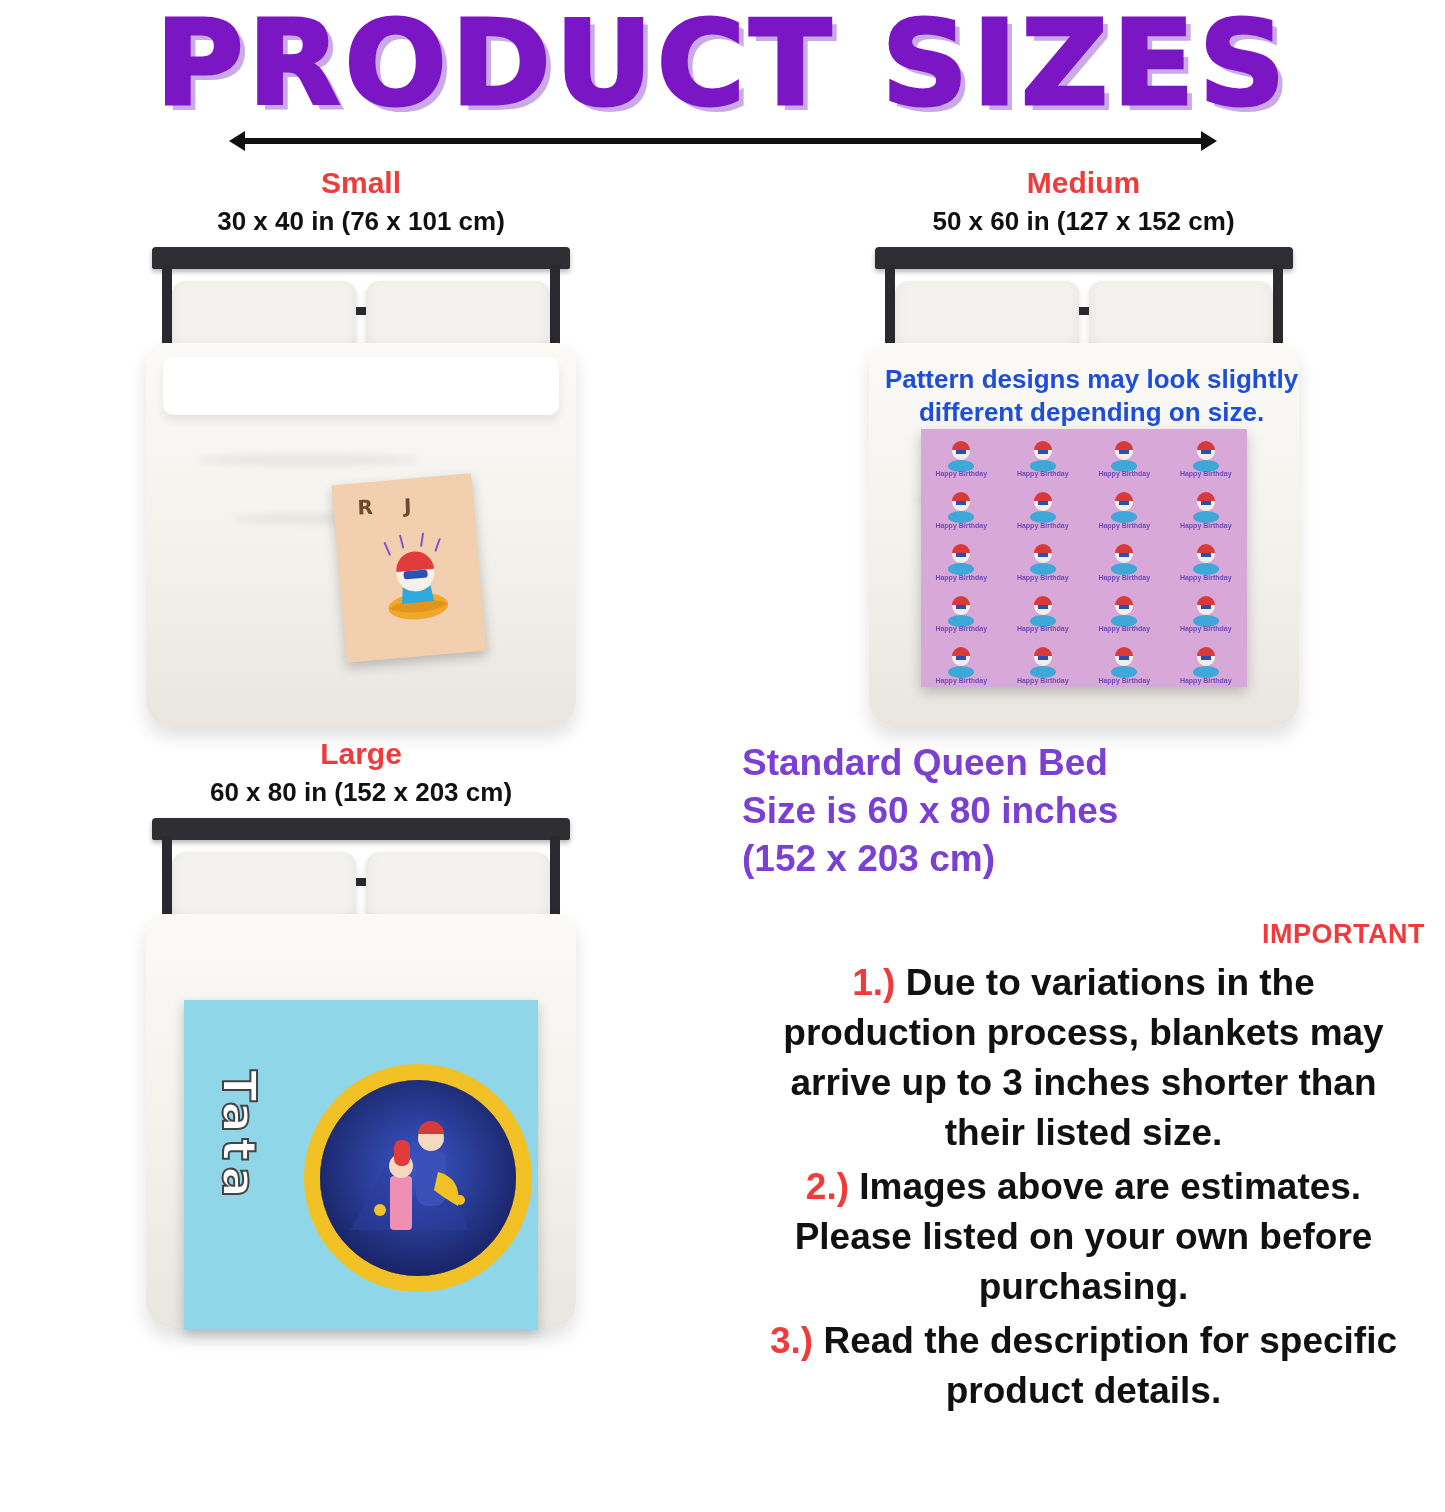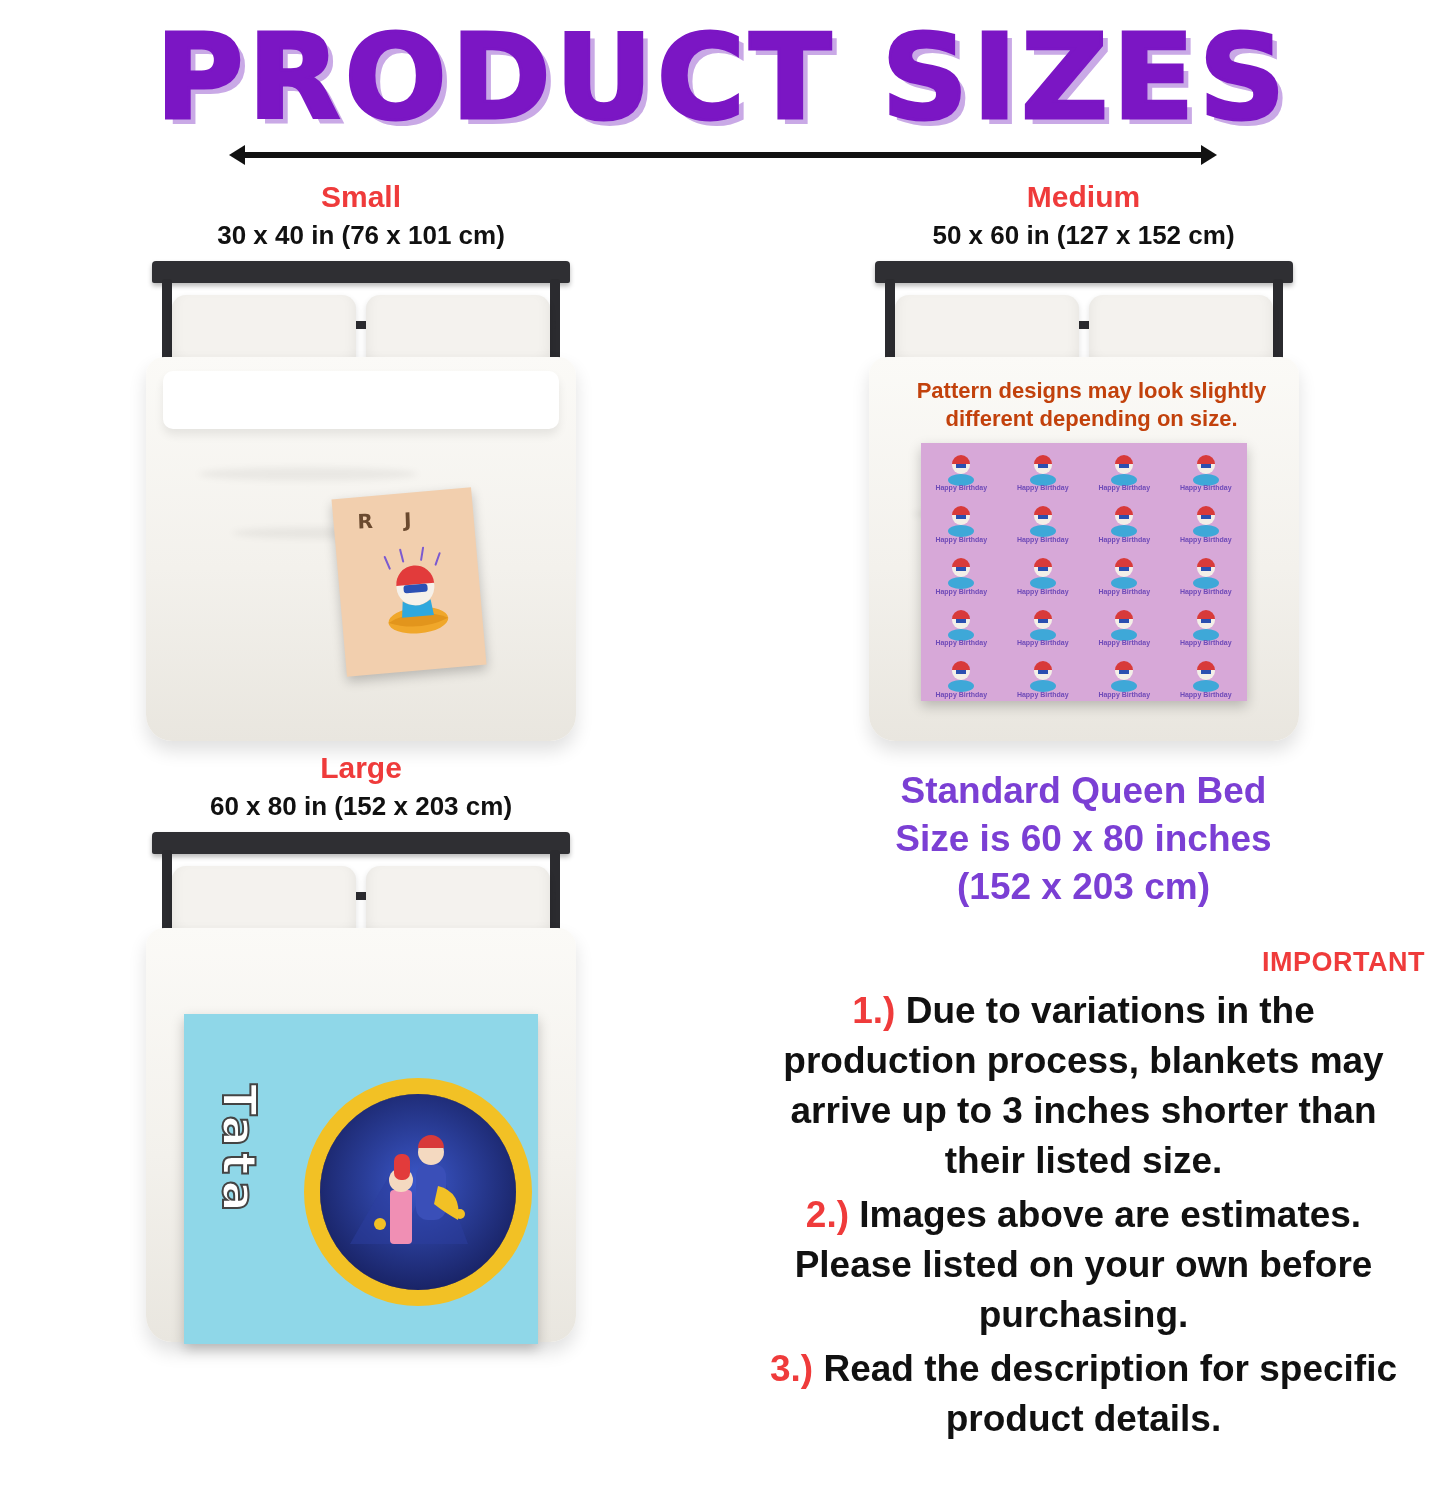--- a/index.html
+++ b/index.html
@@ -12,21 +12,21 @@
     height: 1512px;
     font-family: "Liberation Sans", sans-serif;
     color: #1a1a1a;
     position: relative;
     overflow: hidden;
   }
 
   
   .title-wrap {
     text-align: center;
-    padding-top: 18px;
+    padding-top: 4px;
   }
   .title {
     font-family: "DejaVu Sans", sans-serif;
     font-weight: bold;
     font-size: 118px;
     letter-spacing: 4px;
     color: #7b16c4;
     text-transform: uppercase;
     line-height: 1.0;
     -webkit-text-stroke: 3px #7b16c4;
@@ -272,35 +272,35 @@
     overflow: hidden;
   }
 
   
   .pattern-note {
     position: absolute;
     top: 116px;
     left: 16px;
     right: 0;
     text-align: center;
-    color: #c2410c;
-    font-weight: bold;
-    font-size: 22px;
+    color: #1d4ed8;
+    font-weight: bold;
+    font-size: 26px;
     line-height: 1.25;
     z-index: 5;
   }
 
   
   .queen-block {
-    text-align: center;
+    text-align: left;
     color: #7b3fd4;
     font-weight: bold;
     font-size: 37px;
     line-height: 1.3;
-    margin-top: 16px;
+    margin-top: 2px;
   }
   .important-head {
     text-align: right;
     color: #ef3b3b;
     font-weight: bold;
     font-size: 27px;
     margin-top: 36px;
     letter-spacing: .5px;
   }
   .notes {

